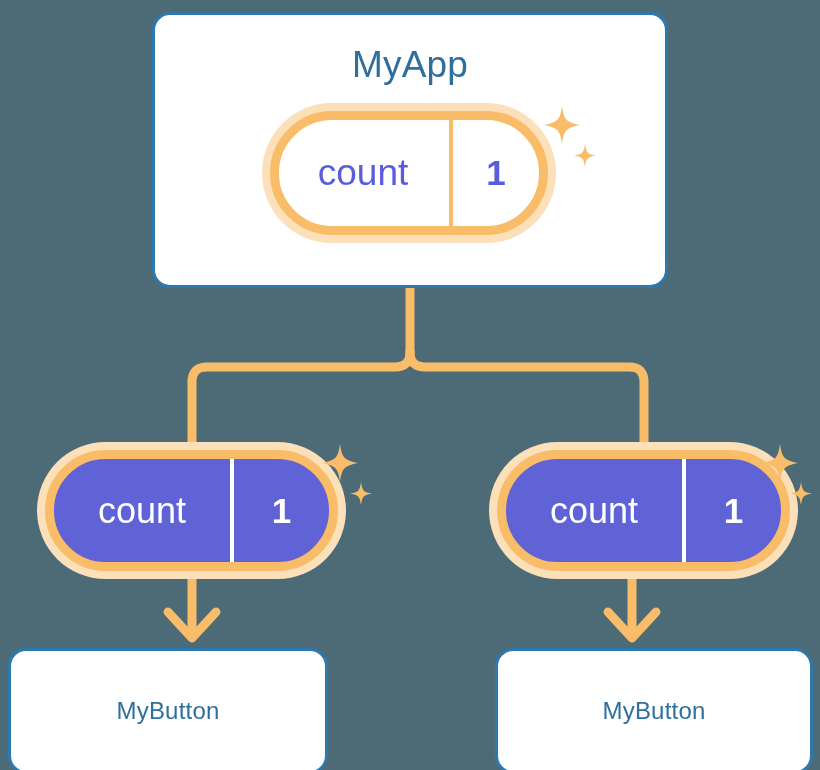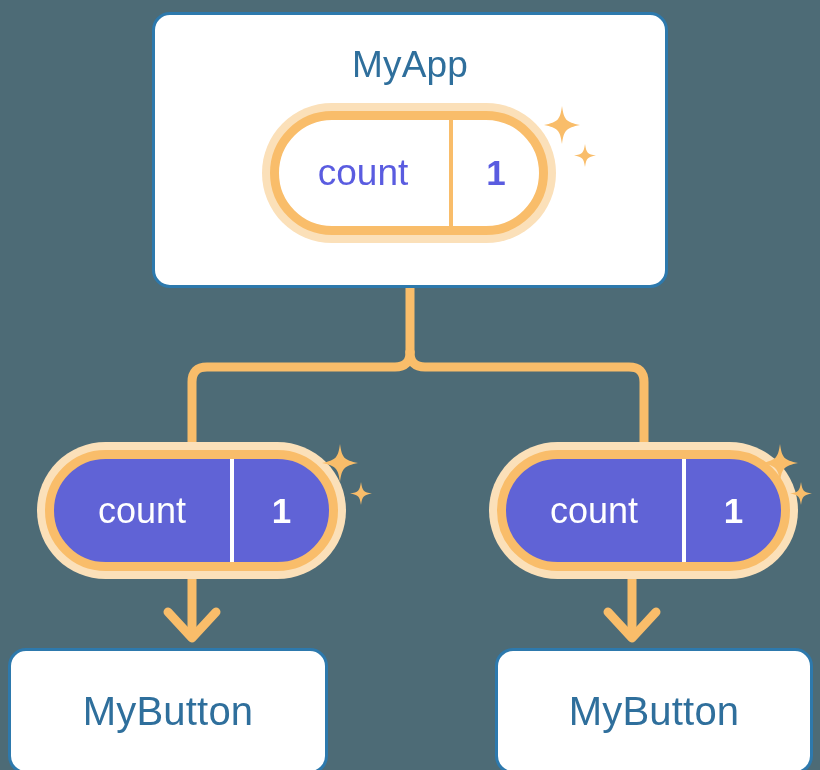--- a/index.html
+++ b/index.html
@@ -60,21 +60,21 @@
   }
 
   .card-button {
     height: 126px;
     display: flex;
     align-items: center;
     justify-content: center;
   }
   #card-mybutton-left  { left: 8px;   top: 648px; width: 320px; }
   #card-mybutton-right { left: 495px; top: 648px; width: 318px; }
-  .card-button .card-title { font-size: 40px; }
+  .card-button .card-title { font-size: 24px; }
 
   
   .pill {
     position: absolute;
     z-index: 4;
     display: flex;
     align-items: stretch;
     border-radius: 999px;
     border: 9px solid #f9bd6a;
     box-shadow: 0 0 0 8px #fbe0b9;

